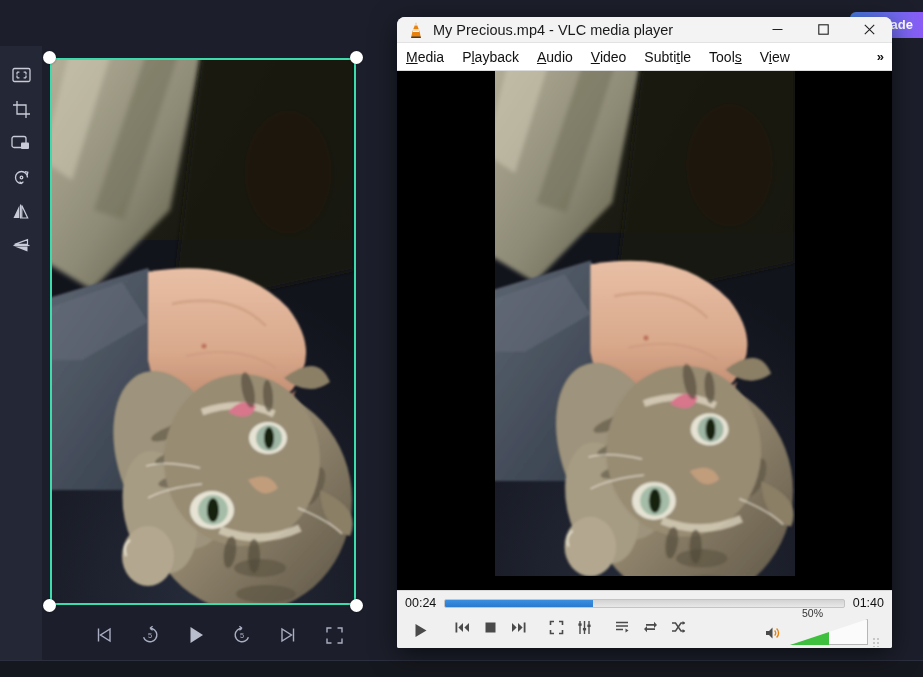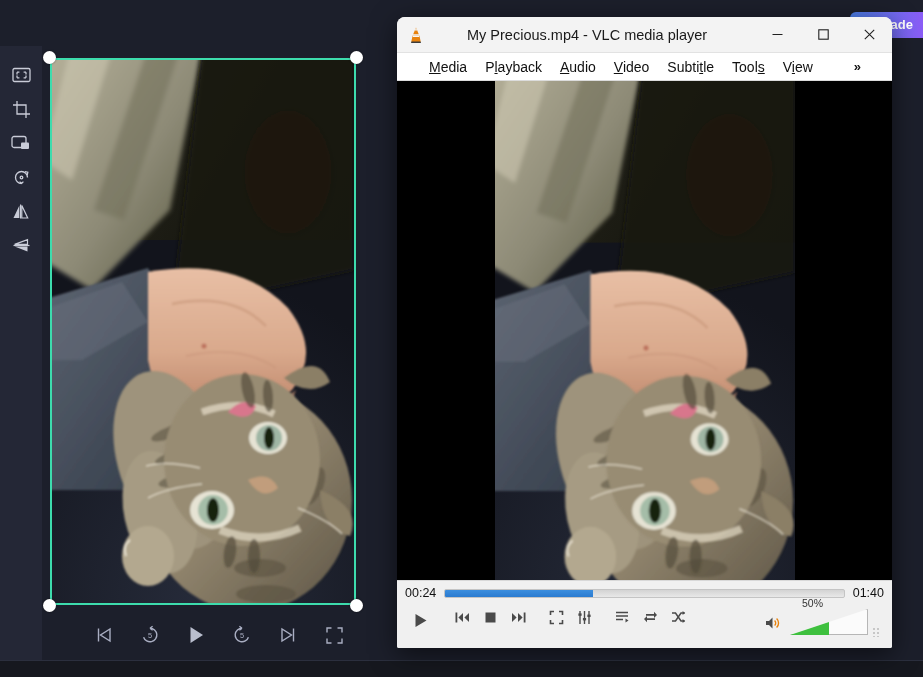--- a/index.html
+++ b/index.html
@@ -86,40 +86,39 @@
   
   .vlc-window {
     position: absolute; left: 397px; top: 17px; width: 495px; height: 631px;
     background: #f0f0f0;
     border-radius: 8px 8px 2px 2px;
     box-shadow: 0 6px 26px rgba(0,0,0,.55);
     overflow: hidden;
     display: flex; flex-direction: column;
   }
   .vlc-titlebar {
-    height: 36px; background: #f3f3f3;
+    height: 26px; background: #f3f3f3;
     display: flex; align-items: center; flex: none;
     border-bottom: 1px solid #e2e2e2;
-    gap: 34px;
   }
   .vlc-appicon { width: 18px; height: 18px; margin: 0 8px 0 10px; flex: none; }
   .vlc-title {
     font-size: 14.5px; color: #1a1a1a; flex: 1;
     white-space: nowrap; overflow: hidden;
   }
   .win-btns { display: flex; height: 36px; flex: none; }
   .win-btn {
     width: 46px; height: 36px;
     display: flex; align-items: center; justify-content: center;
     color: #202020; cursor: pointer;
   }
 
   .vlc-menubar {
     height: 28px; background: #ffffff; flex: none;
-    display: flex; align-items: center; padding: 0 23px;
+    display: flex; align-items: center; padding: 0 0;
     border-bottom: 1px solid #dcdcdc;
   }
   .menu-item {
     font-size: 14px; color: #111; padding: 3px 9px; cursor: pointer;
     white-space: nowrap;
   }
   .menu-item u { text-decoration: underline; }
   .menu-more {
     margin-left: auto; font-size: 13px; font-weight: bold;
     color: #111; padding: 3px 8px; cursor: pointer;
@@ -129,21 +128,21 @@
     flex: 1; background: #000; position: relative; overflow: hidden;
     display: flex; align-items: center; justify-content: center;
   }
   .vlc-video-inner {
     width: 300px; height: 100%; position: relative; overflow: hidden;
   }
 
   .vlc-controls {
     flex: none; background: #f0f0f0;
     border-top: 1px solid #d8d8d8;
-    padding: 4px 6px 13px 6px;
+    padding: 4px 6px 3px 6px;
   }
   .seek-row { display: flex; align-items: center; gap: 8px; padding: 1px 2px 3px 2px; }
   .time-label { font-size: 12.5px; color: #111; font-family: "Liberation Sans", sans-serif; }
   .seek-track {
     flex: 1; height: 9px; border-radius: 2px;
     background: linear-gradient(180deg,#d3d3d3,#e8e8e8);
     border: 1px solid #c4c4c4; position: relative; overflow: hidden; cursor: pointer;
   }
   .seek-fill { height: 100%; background: linear-gradient(180deg,#3c8ede,#2a7bd0); }
 

